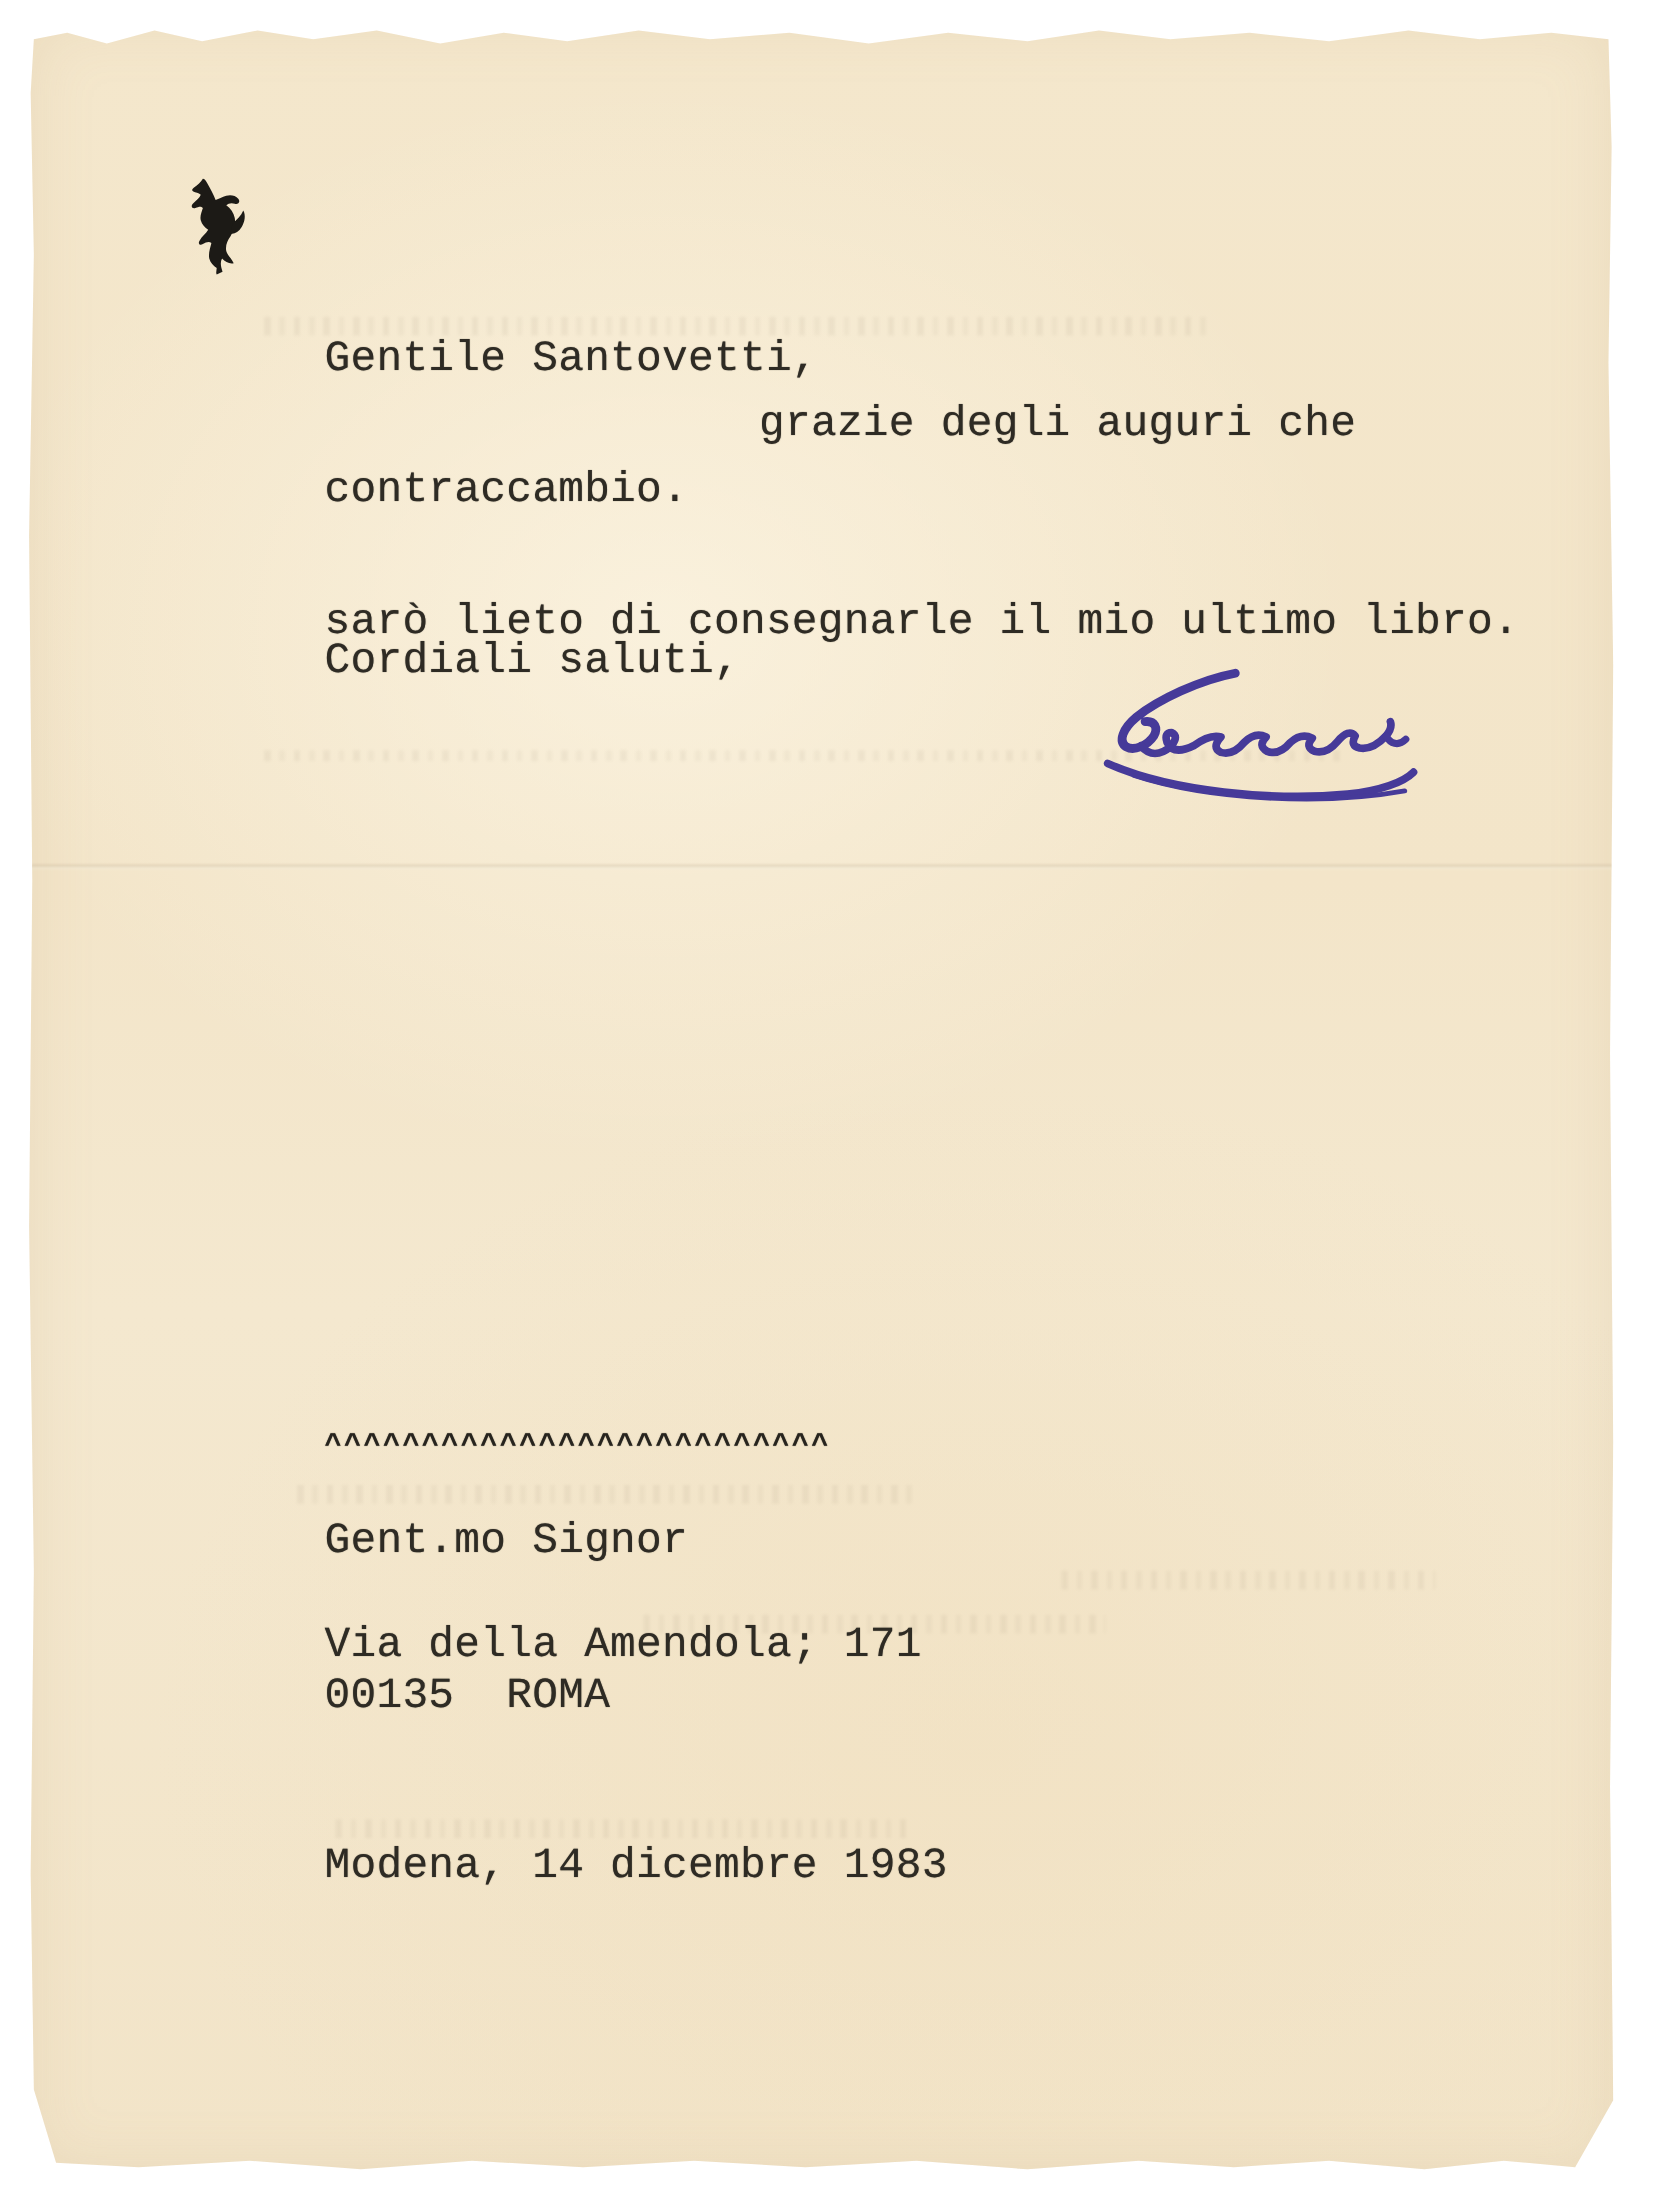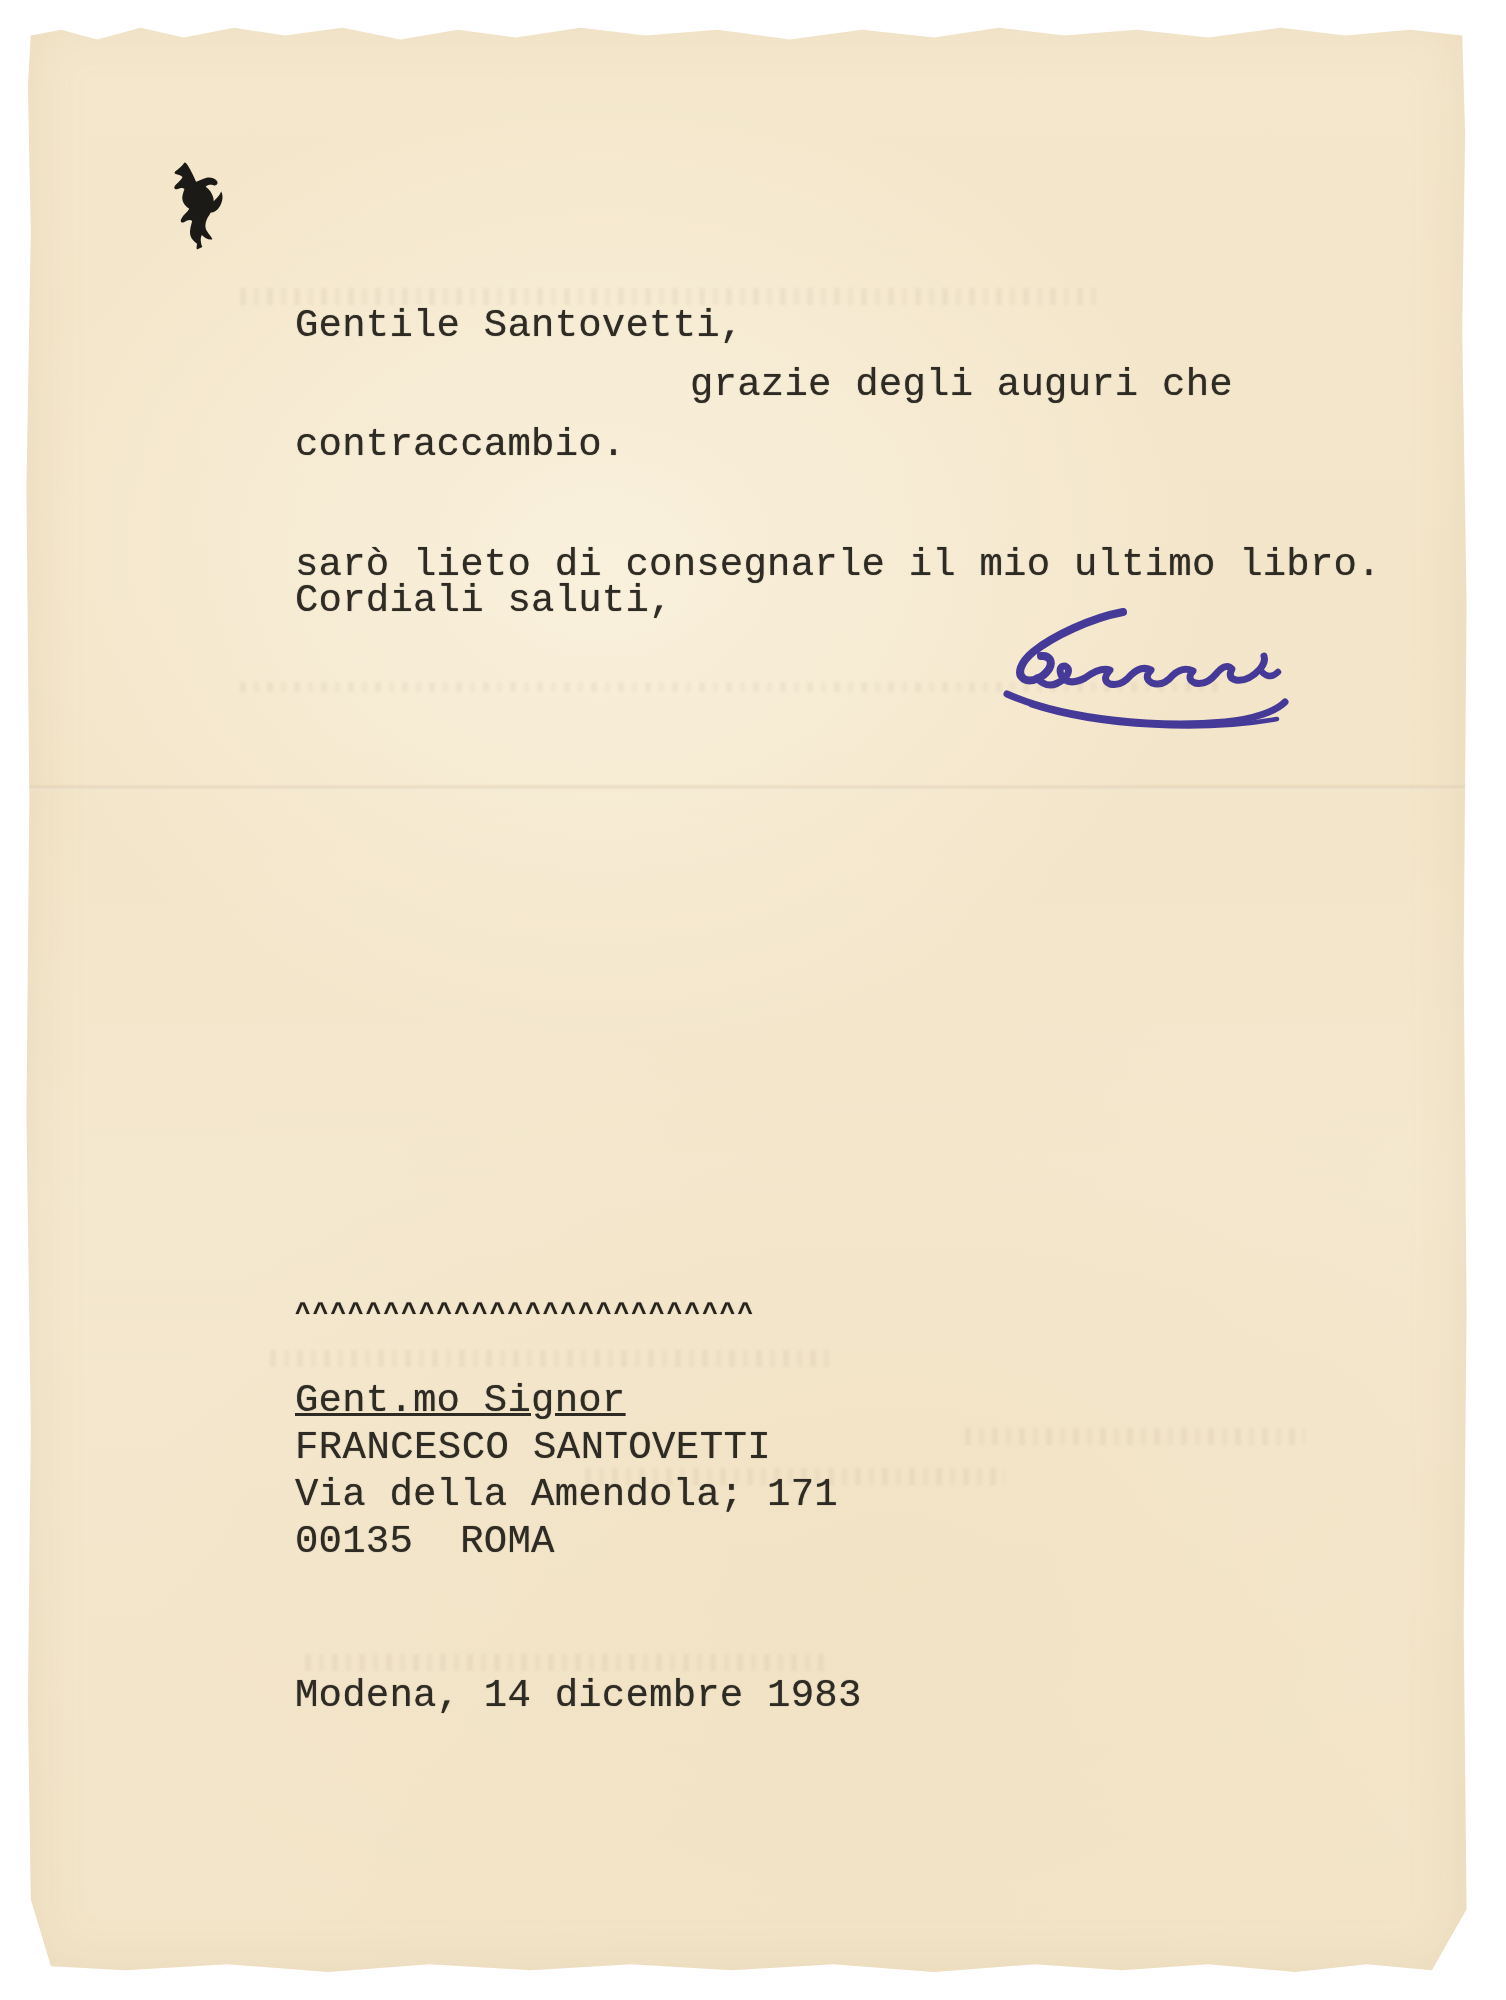--- a/index.html
+++ b/index.html
@@ -111,21 +111,20 @@
 
     <div class="ghost" style="left:215px; top:272px; width:860px;"></div>
     <div class="ghost" style="left:215px; top:666px; width:980px; height:10px;"></div>
     <div class="ghost" style="left:245px; top:1334px; width:560px;"></div>
     <div class="ghost" style="left:940px; top:1412px; width:340px;"></div>
     <div class="ghost" style="left:560px; top:1452px; width:420px;"></div>
     <div class="ghost" style="left:280px; top:1638px; width:520px;"></div>
 
     <span class="line separator" style="left:270px; top:1278px;">^^^^^^^^^^^^^^^^^^^^^^^^^^</span>
 
-    <span class="line" style="left:270px; top:1365px;text-decoration:underline;">Gent.mo Signor</span>
-    <span class="line caps" style="left:270px; top:1412px;">FRANCESCO SANTOVETTI</span>
+    <span class="line" style="left:270px; top:1365px;">Gent.mo Signor</span>
     <span class="line" style="left:270px; top:1459px;">Via della Amendola; 171</span>
     <span class="line" style="left:270px; top:1506px;">00135  ROMA</span>
 
     <span class="line" style="left:270px; top:1660px;text-align:right;">Modena, 14 dicembre 1983</span>
 
   </div>
 </div>
 
 </body></html>

